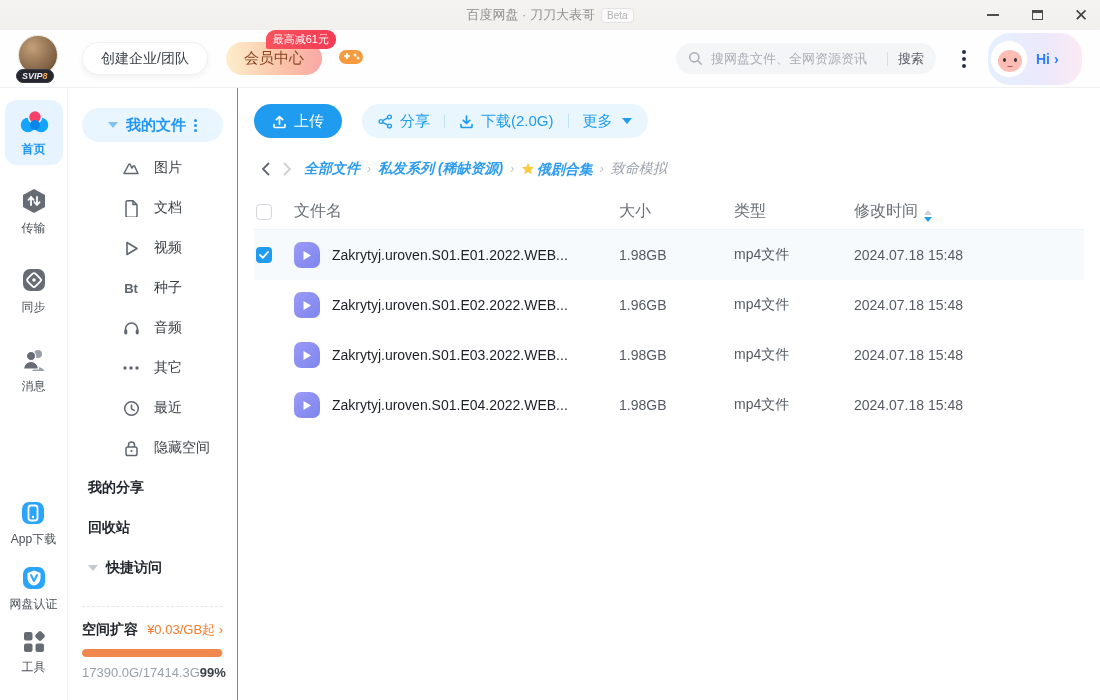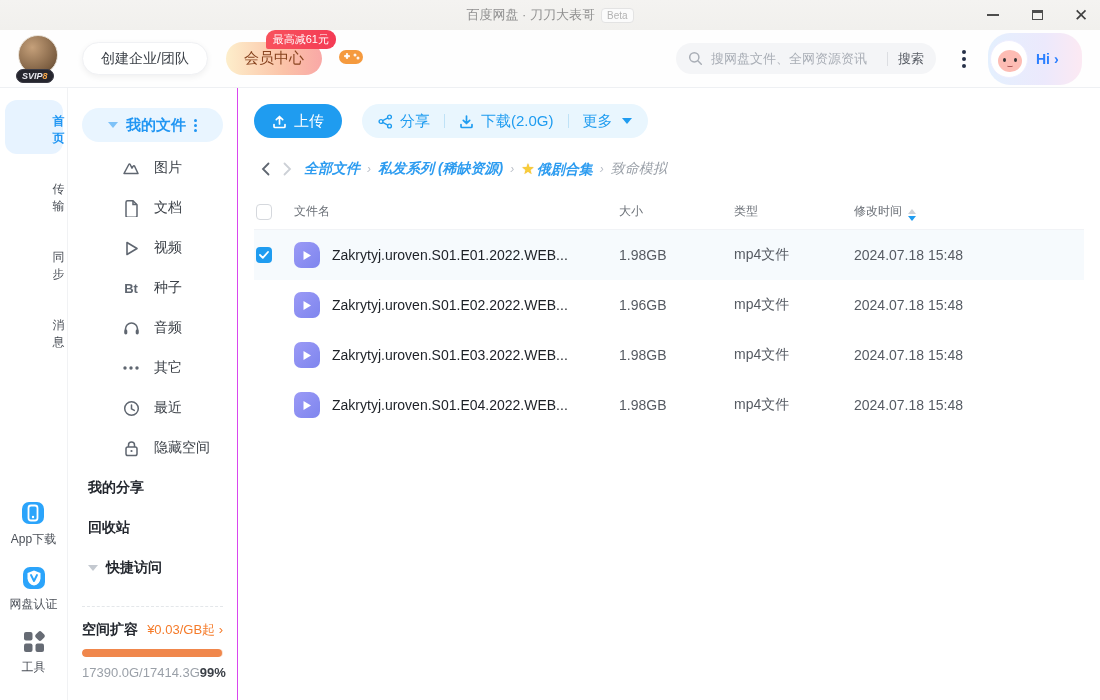--- a/index.html
+++ b/index.html
@@ -42,21 +42,21 @@
   .user-face .face { position:absolute; left:7px; top:9px; width:24px; height:22px; border-radius:50%; background:#fdbcb4; }
   .user-face .eye { position:absolute; width:3px; height:4px; border-radius:50%; background:#333; top:17px; }
   .user-face .mouth { position:absolute; width:6px; height:3px; border-bottom:1.5px solid #a55; border-radius:50%; left:16px; top:23px; }
   .hi-text { margin-left:8px; font-size:14px; font-weight:bold; color:#2b7fff; white-space:nowrap; }
 
   
   .main { flex:1; display:flex; min-height:0; }
 
   
   .rail { width:68px; border-right:1px solid #f1f2f4; display:flex; flex-direction:column; align-items:center; padding-top:12px; flex:none; }
-  .rail-item { width:58px; border-radius:12px; display:flex; flex-direction:row; align-items:center; padding:8px 0 7px; margin-bottom:14px; cursor:pointer;gap:48px; }
+  .rail-item { width:58px; border-radius:12px; display:flex; flex-direction:column; align-items:center; padding:8px 0 7px; margin-bottom:14px; cursor:pointer; }
   .rail-item .lbl { font-size:12px; color:#4a4f57; margin-top:5px; }
   .rail-item.active { background:#e7f3ff; }
   .rail-item.active .lbl { color:#2196f3; font-weight:bold; }
   .rail-spacer { flex:1; }
   .rail-bottom { display:flex; flex-direction:column; align-items:center; margin-bottom:8px; }
   .rail-bitem { display:flex; flex-direction:column; align-items:center; margin-bottom:16px; cursor:pointer; }
   .rail-bitem .lbl { font-size:12px; color:#4a4f57; margin-top:4px; white-space:nowrap; }
 
   
   .sidebar { width:170px; border-right:1px solid #d946ef; padding:20px 14px 20px; display:flex; flex-direction:column; flex:none; }
@@ -102,21 +102,21 @@
   .star { color:#f8cd38; font-size:15px; margin-right:2px; text-shadow:0 0 1px #e8a82a; }
   .crumb-right { margin-left:auto; display:flex; align-items:center; gap:12px; }
   .sel-info { font-size:13px; color:#9aa0a8; white-space:nowrap; }
   .view-toggle { display:flex; border:1px solid #e2e4e8; border-radius:5px; overflow:hidden; }
   .vt-btn { width:32px; height:27px; display:flex; align-items:center; justify-content:center; cursor:pointer; background:#fff; }
   .vt-btn.active { background:#6f747c; }
   .refresh-btn { width:40px; height:27px; border:1px solid #e2e4e8; border-radius:6px; display:flex; align-items:center; justify-content:center; cursor:pointer; background:#fff; }
 
   
   .ftable { margin-top:10px; }
-  .t-head { display:flex; align-items:center; height:36px; border-bottom:1px solid #f1f3f6; color:#6b7077; font-size:12px; }
+  .t-head { display:flex; align-items:center; height:36px; border-bottom:1px solid #f1f3f6; color:#6b7077; font-size:16px; }
   .t-row { display:flex; align-items:center; height:50px; font-size:14px; cursor:pointer; }
   .t-row.selected { background:#f6fafd; }
   .col-check { width:40px; padding-left:2px; display:flex; align-items:center; flex:none; }
   .col-name { flex:1; display:flex; align-items:center; gap:12px; min-width:0; }
   .col-size { width:115px; flex:none; }
   .col-type { width:120px; flex:none; }
   .col-time { width:230px; flex:none; }
   .checkbox { width:16px; height:16px; border:1.5px solid #d5d8dd; border-radius:4px; background:#fff; cursor:pointer; }
   .checkbox.checked { border:none; background:#1f9cf0; display:flex; align-items:center; justify-content:center; }
   .sort-icons { display:inline-flex; flex-direction:column; gap:2px; margin-left:6px; vertical-align:1px; cursor:pointer; }

